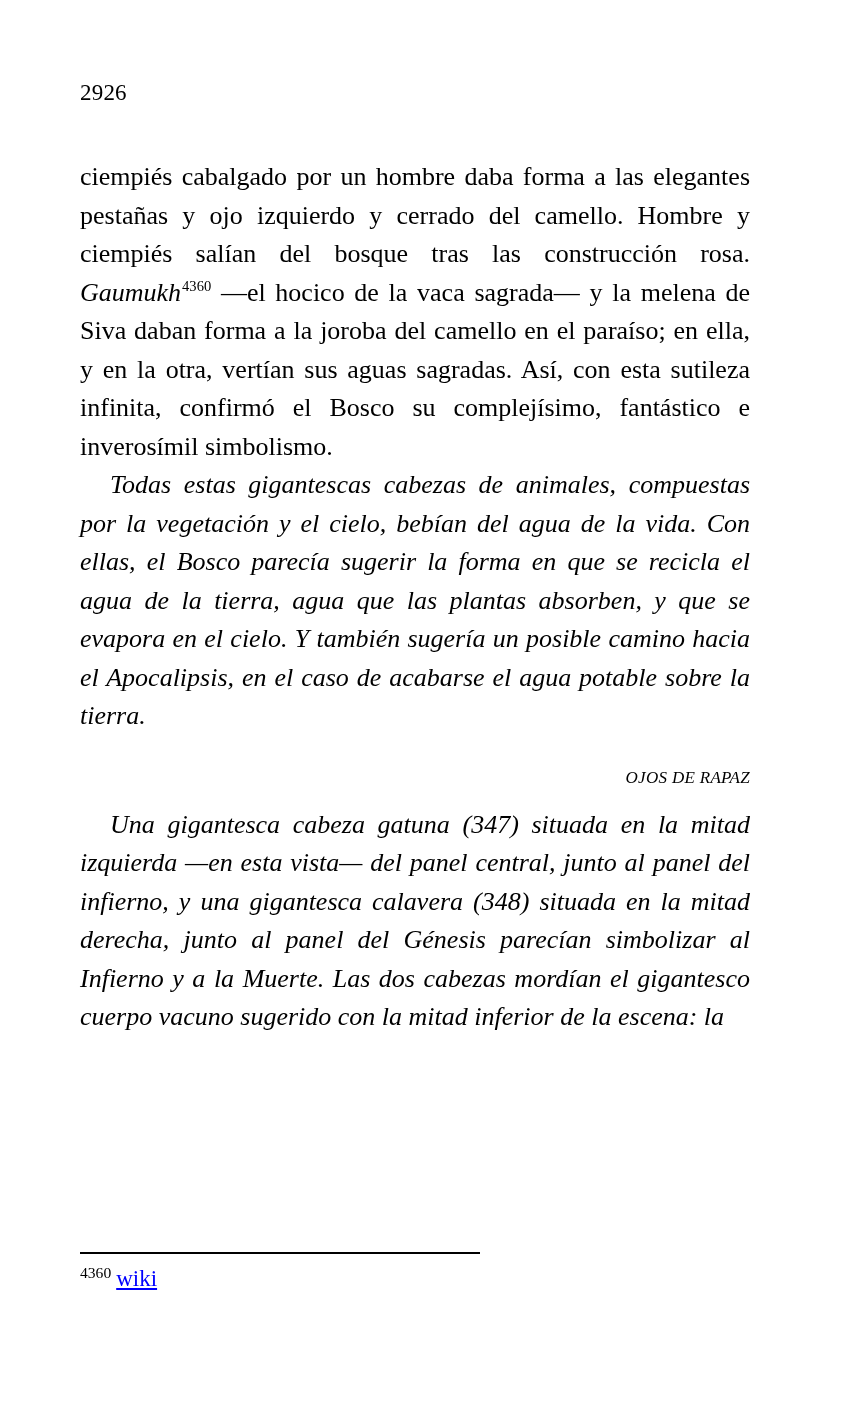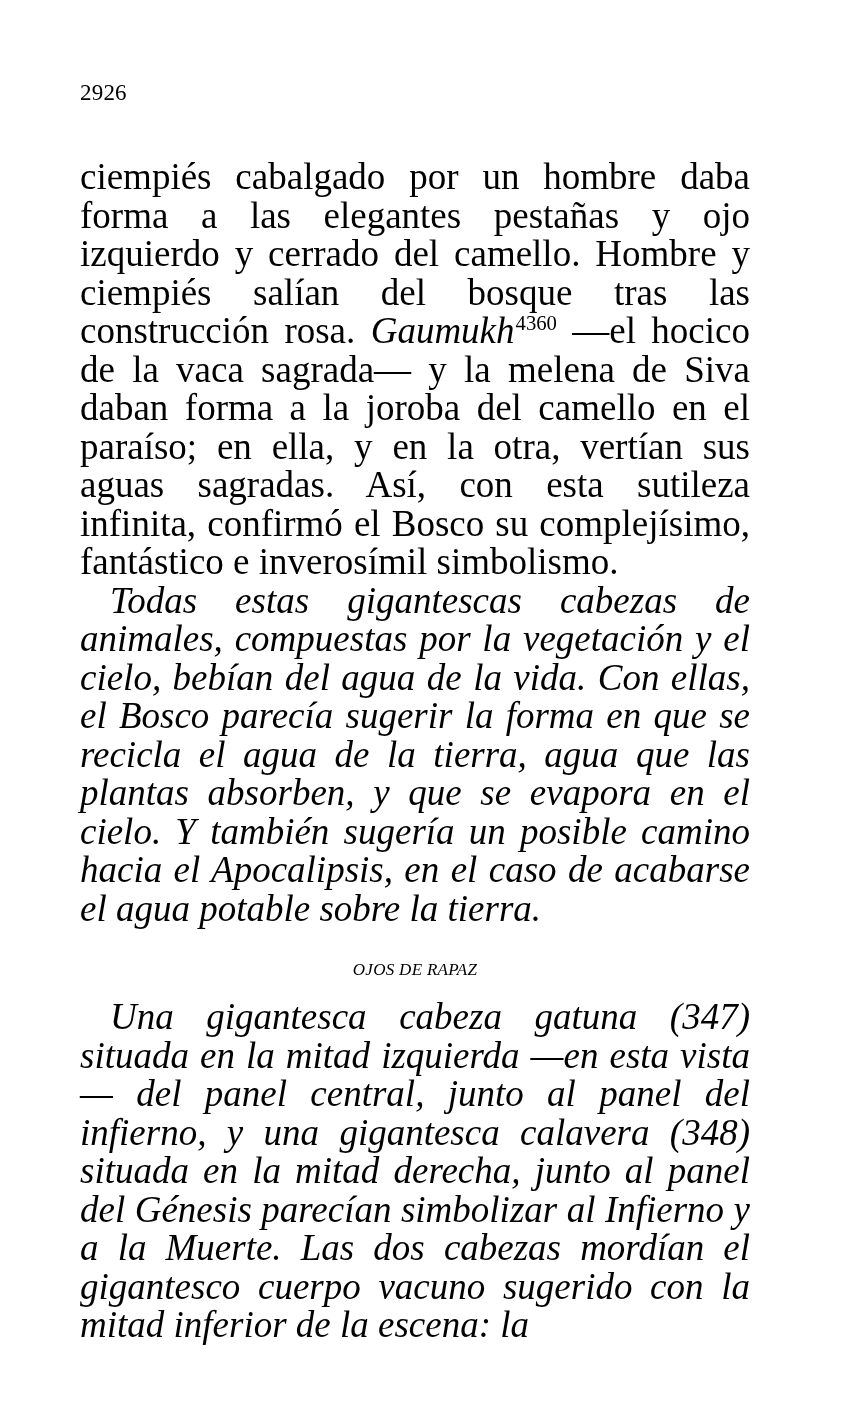--- a/index.html
+++ b/index.html
@@ -29,21 +29,21 @@
     letter-spacing: 0.2px;
   }
   .content {
     position: absolute;
     left: 80px;
     top: 158px;
     width: 670px;
   }
   p.body-par {
     margin: 0;
-    font-size: 37px;
+    font-size: 26px;
     line-height: 38.5px;
     text-align: justify;
     text-justify: inter-word;
     hyphens: none;
     -webkit-hyphens: none;
   }
   p.body-par.indent {
     text-indent: 30px;
     font-style: italic;
   }
@@ -56,21 +56,21 @@
     line-height: 0;
     margin-left: 1px;
   }
   h2.section-head {
     margin: 0;
     font-size: 17px;
     line-height: 22px;
     font-style: italic;
     font-weight: normal;
     letter-spacing: 0.3px;
-    text-align: center;
+    text-align: right;
   }
   .gap-before-head {
     height: 31px;
   }
   .gap-after-head {
     height: 17px;
   }
   .footnote-area {
     position: absolute;
     left: 80px;
@@ -116,14 +116,18 @@
     <div class="gap-before-head"></div>
 
     <h2 class="section-head">OJOS DE RAPAZ</h2>
 
     <div class="gap-after-head"></div>
 
     <p class="body-par indent">Una gigantesca cabeza gatuna (347) situada en la mitad izquierda —en esta vista— del panel central, junto al panel del infierno, y una gigantesca calavera (348) situada en la mitad derecha, junto al panel del Génesis parecían simbolizar al Infierno y a la Muerte. Las dos cabezas mordían el gigantesco cuerpo vacuno sugerido con la mitad inferior de la escena: la</p>
 
   </div>
 
+  <div class="footnote-area">
+    <div class="footnote-rule"></div>
+    <div class="footnote-item"><sup>4360</sup><a class="fn-link" href="#">wiki</a></div>
+  </div>
 
 </div>
 
 </body></html>

